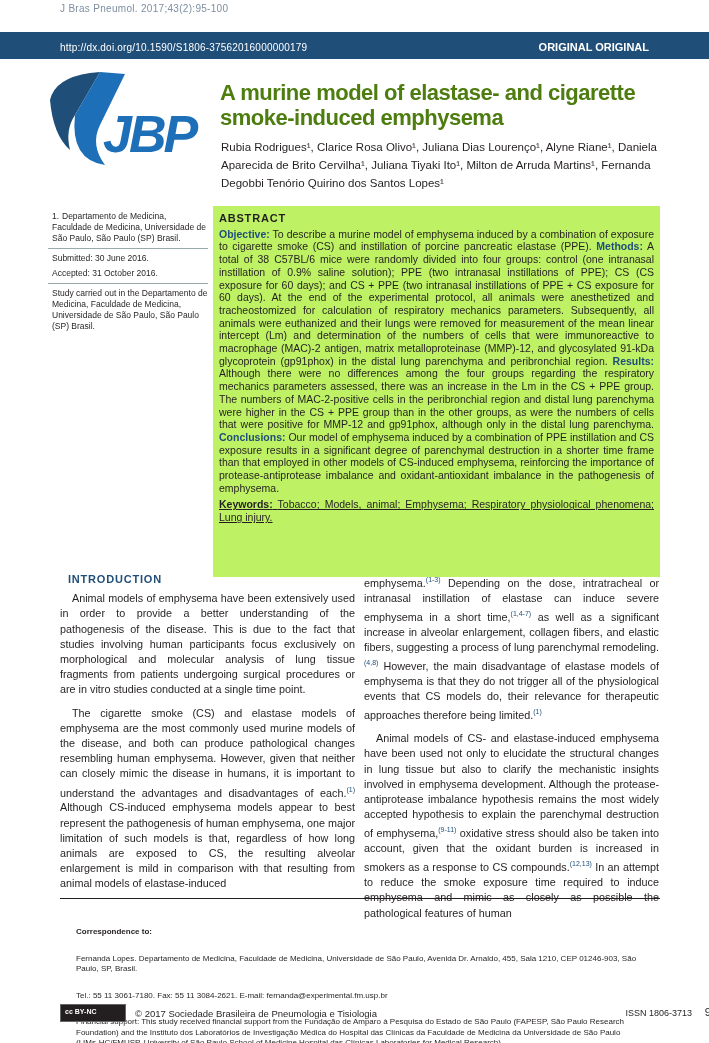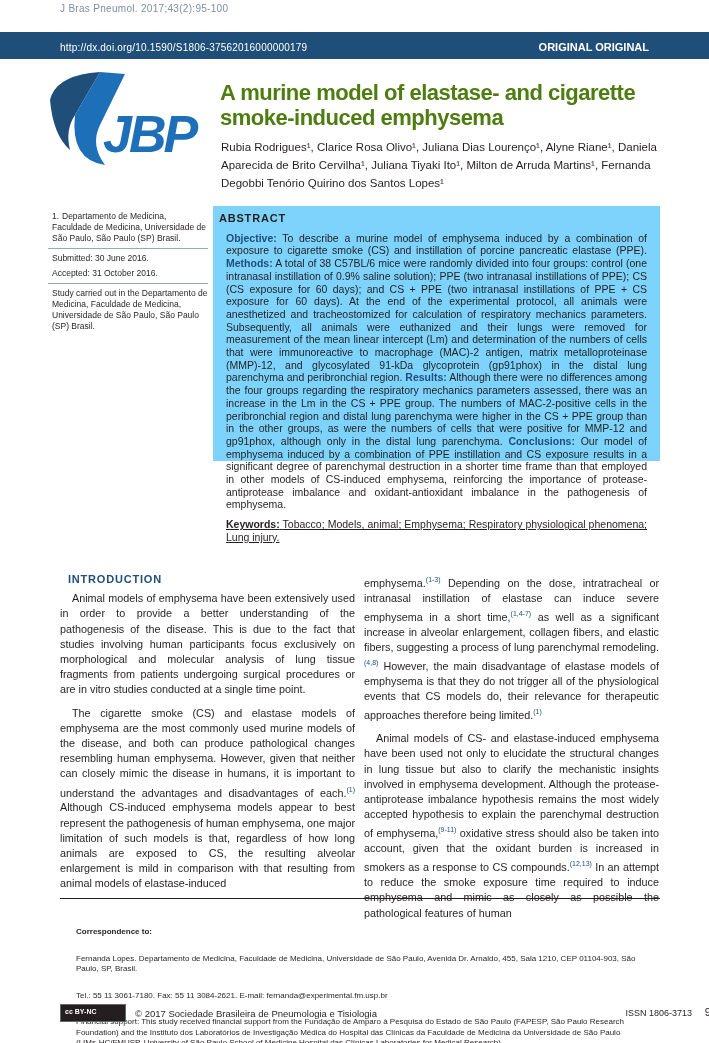--- a/index.html
+++ b/index.html
@@ -9,23 +9,23 @@
   .topbar .journal { position:absolute; left:60px; top:3px; font-size:10px; color:#7d8ea1; letter-spacing:0.3px; }
   .topbar .doi { position:absolute; left:60px; top:42px; font-size:10px; color:#ffffff; letter-spacing:0.2px; }
   .topbar .article-type { position:absolute; right:60px; top:41px; font-size:11px; font-weight:bold; color:#ffffff; }
   .logo { position:absolute; left:45px; top:70px; width:170px; height:110px; }
   .title { position:absolute; left:220px; top:80px; width:440px; font-size:22px; font-weight:bold; color:#4d7c0f; line-height:25px; letter-spacing:-0.5px; }
   .authors { position:absolute; left:221px; top:138px; width:440px; font-size:11.5px; line-height:18px; color:#231f20; }
   .affil { position:absolute; left:48px; top:211px; width:160px; font-size:8.5px; line-height:11px; }
   .affil p { margin:0 0 4px 4px; }
   .affil .num { display:inline-block; width:10px; }
   .affil hr { border:0; border-top:1px solid #9aa; margin:4px 0; }
-  .abstract { position:absolute; left:213px; top:206px; width:447px; height:255px; background:#7dd3fc; padding:6px 6px 0 6px; box-sizing:border-box; font-size:10.5px; line-height:12.7px; text-align:justify; }
+  .abstract { position:absolute; left:213px; top:206px; width:447px; height:371px; background:#bef264; padding:6px 6px 0 6px; box-sizing:border-box; font-size:10.5px; line-height:12.7px; text-align:justify; }
   .abstract h3 { margin:0 0 3px 0; font-size:11px; font-weight:bold; letter-spacing:0.8px; color:#231f20; }
-  .abstract p { margin:7px; }
+  .abstract p { margin:0; }
   .abstract b.lbl { color:#1f4e79; }
   .abstract .kw { margin-top:4px;text-decoration:underline; }
   .body-col { position:absolute; width:295px; font-size:10.8px; line-height:15.2px; text-align:justify; }
   .col1 { left:60px; top:572px; }
   .col2 { left:364px; top:572px; }
   .body-col h4 { margin:0 0 4px 8px; font-size:11px; font-weight:bold; color:#1f4e79; letter-spacing:0.8px; }
   .body-col p { margin:0 0 8px 0; text-indent:12px; }
   .body-col p.noindent { text-indent:0; }
   sup { font-size:7px; color:#1f4e79; }
   .footnote { position:absolute; left:60px; top:898px; width:600px; border-top:1px solid #231f20; padding-top:12px; font-size:8px; line-height:10.5px; }
@@ -90,21 +90,21 @@
   <p><span>The cigarette smoke (CS) and elastase models of emphysema are the most commonly used murine models of the disease, and both can produce pathological changes resembling human emphysema. However, given that neither can closely mimic the disease in humans, it is important to understand the advantages and disadvantages of each.</span><sup>(1)</sup><span> Although CS-induced emphysema models appear to best represent the pathogenesis of human emphysema, one major limitation of such models is that, regardless of how long animals are exposed to CS, the resulting alveolar enlargement is mild in comparison with that resulting from animal models of elastase-induced</span></p>
 </div>
 
 <div class="body-col col2">
   <p class="noindent"><span>emphysema.</span><sup>(1-3)</sup><span> Depending on the dose, intratracheal or intranasal instillation of elastase can induce severe emphysema in a short time,</span><sup>(1,4-7)</sup><span> as well as a significant increase in alveolar enlargement, collagen fibers, and elastic fibers, suggesting a process of lung parenchymal remodeling.</span><sup>(4,8)</sup><span> However, the main disadvantage of elastase models of emphysema is that they do not trigger all of the physiological events that CS models do, their relevance for therapeutic approaches therefore being limited.</span><sup>(1)</sup></p>
   <p><span>Animal models of CS- and elastase-induced emphysema have been used not only to elucidate the structural changes in lung tissue but also to clarify the mechanistic insights involved in emphysema development. Although the protease-antiprotease imbalance hypothesis remains the most widely accepted hypothesis to explain the parenchymal destruction of emphysema,</span><sup>(9-11)</sup><span> oxidative stress should also be taken into account, given that the oxidant burden is increased in smokers as a response to CS compounds.</span><sup>(12,13)</sup><span> In an attempt to reduce the smoke exposure time required to induce emphysema and mimic as closely as possible the pathological features of human</span></p>
 </div>
 
 <div class="footnote">
   <p><b>Correspondence to:</b></p>
-  <p>Fernanda Lopes. Departamento de Medicina, Faculdade de Medicina, Universidade de São Paulo, Avenida Dr. Arnaldo, 455, Sala 1210, CEP 01104-903, São Paulo, SP, Brasil.</p>
+  <p>Fernanda Lopes. Departamento de Medicina, Faculdade de Medicina, Universidade de São Paulo, Avenida Dr. Arnaldo, 455, Sala 1210, CEP 01246-903, São Paulo, SP, Brasil.</p>
   <p>Tel.: 55 11 3061-7180. Fax: 55 11 3084-2621. E-mail: fernanda@experimental.fm.usp.br</p>
   <p>Financial support: This study received financial support from the Fundação de Amparo à Pesquisa do Estado de São Paulo (FAPESP, São Paulo Research Foundation) and the Instituto dos Laboratórios de Investigação Médica do Hospital das Clínicas da Faculdade de Medicina da Universidade de São Paulo (LIMs-HC/FMUSP, University of São Paulo School of Medicine Hospital das Clínicas Laboratories for Medical Research).</p>
 </div>
 
 <div class="footer">
   <div class="cc">
       <span style="position:absolute;left:4px;top:3px;">cc BY-NC</span>
     </div>
   <div class="copy">© 2017 Sociedade Brasileira de Pneumologia e Tisiologia</div>
   <div class="issn">ISSN 1806-3713</div>

